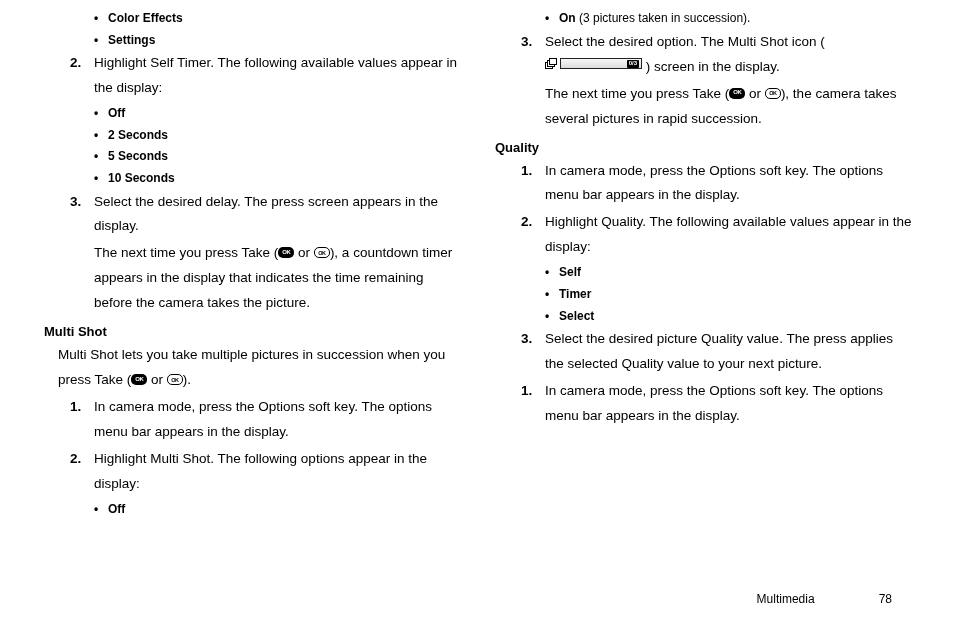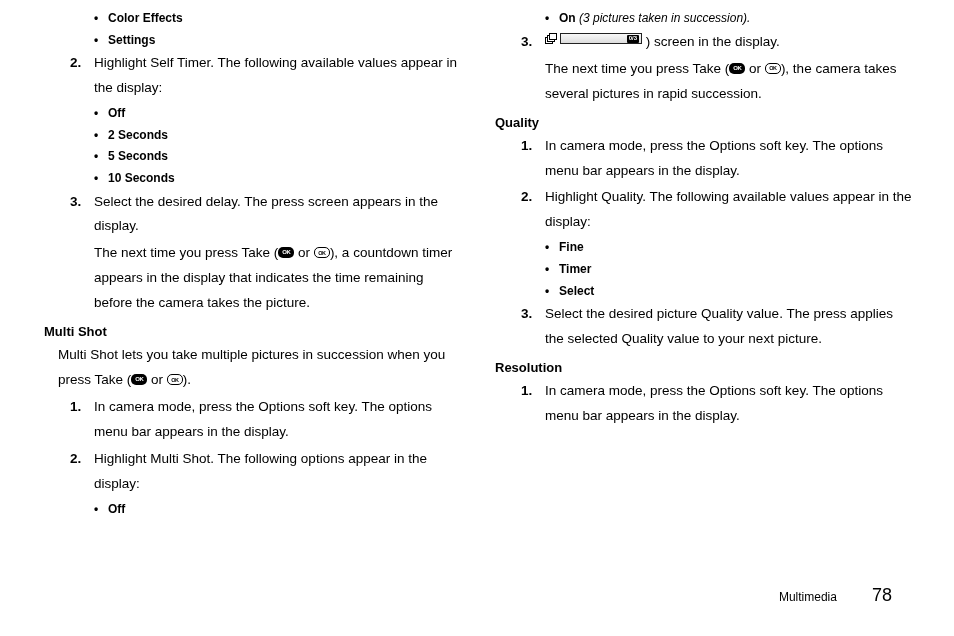--- a/index.html
+++ b/index.html
@@ -54,21 +54,21 @@
       margin-left: 54px;
       line-height: 1.8;
       font-size: 12px;
       font-weight: bold;
     }
     .bullet-item .dot {
       width: 14px;
       flex-shrink: 0;
     }
     .bullet-item .txt { flex: 1; font-weight: bold; }
-    .bullet-item .txt .normal { font-weight: normal; font-style: italic; }
+    .bullet-item .txt .normal { font-weight: normal; }
     .heading {
       font-weight: bold;
       font-size: 13px;
       margin-top: 8px;
       margin-bottom: 4px;
       margin-left: 4px;
     }
     .ok-icon {
       display: inline-flex;
       vertical-align: middle;
@@ -152,25 +152,25 @@
       font-weight: bold;
       border-radius: 1px;
     }
     b { font-weight: normal; }
     .footer {
       position: absolute;
       bottom: 30px;
       right: 62px;
       font-size: 12px;
       display: flex;
-      gap: 35px;
+      gap: 24px;
       align-items: baseline;
     }
     .footer .section { }
-    .footer .page-num { font-size: 18px; }
+    .footer .page-num { font-size: 12px; margin-left: 40px; }
   </style>
 </head>
 <body>
 
 <div class="page">
 
   <div class="col">
 
     <div class="bullet-item">
       <span class="dot">•</span>
@@ -248,20 +248,21 @@
     <div class="bullet-item">
       <span class="dot">•</span>
       <span class="txt">
         <span>On</span><span class="normal"> (3 pictures taken in succession).</span>
       </span>
     </div>
 
     <div class="num-item">
       <span class="num">3.</span>
       <span class="txt">
+        <span>Select the desired option. The Multi Shot icon (</span>
         <span class="multishot-icon">
           <span class="ms-outer">
             <span class="ms-stack">
               <span class="r r1"></span>
                 <span class="r r2"></span>
                 <span class="r r3"></span>
             </span>
             <span class="ms-bar">
               <span class="ms-badge">0/3</span>
             </span>
@@ -287,37 +288,36 @@
 
     <div class="num-item">
       <span class="num">2.</span>
       <span class="txt">
         <span>Highlight </span><b>Quality</b><span>. The following available values appear in the display:</span>
       </span>
     </div>
 
     <div class="bullet-item">
         <span class="dot">•</span>
-        <span class="txt">Fine</span>
+        <span class="txt">Self</span>
       </div>
     <div class="bullet-item">
         <span class="dot">•</span>
         <span class="txt">Timer</span>
       </div>
     <div class="bullet-item">
         <span class="dot">•</span>
         <span class="txt">Select</span>
       </div>
 
     <div class="num-item">
       <span class="num">3.</span>
       <span class="txt">Select the desired picture Quality value. The press applies the selected Quality value to your next picture.</span>
     </div>
 
-    <div class="heading">Resolution</div>
 
     <div class="num-item">
       <span class="num">1.</span>
       <span class="txt">
         <span>In camera mode, press the </span><b>Options</b><span> soft key. The options menu bar appears in the display.</span>
       </span>
     </div>
 
   </div>
 </div>

